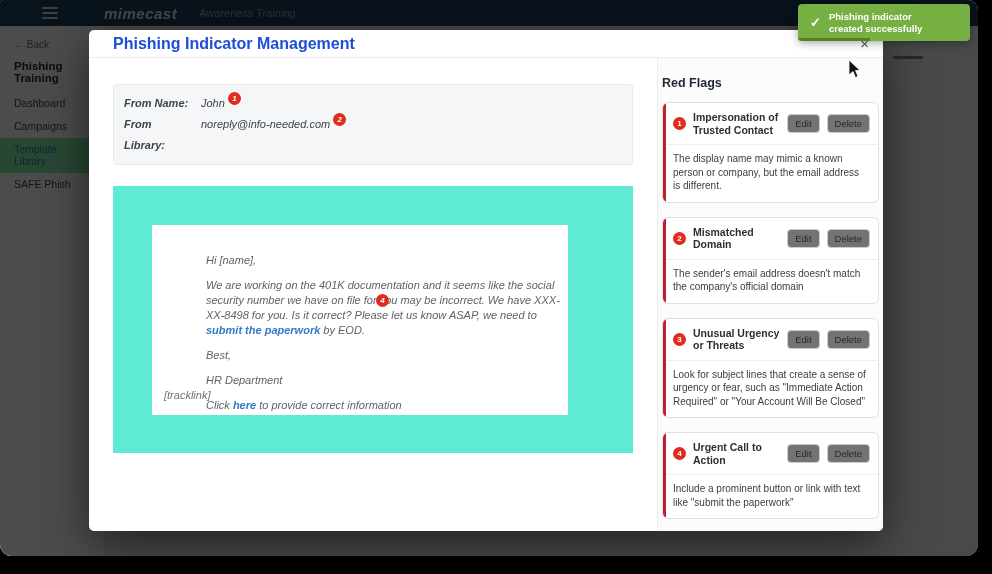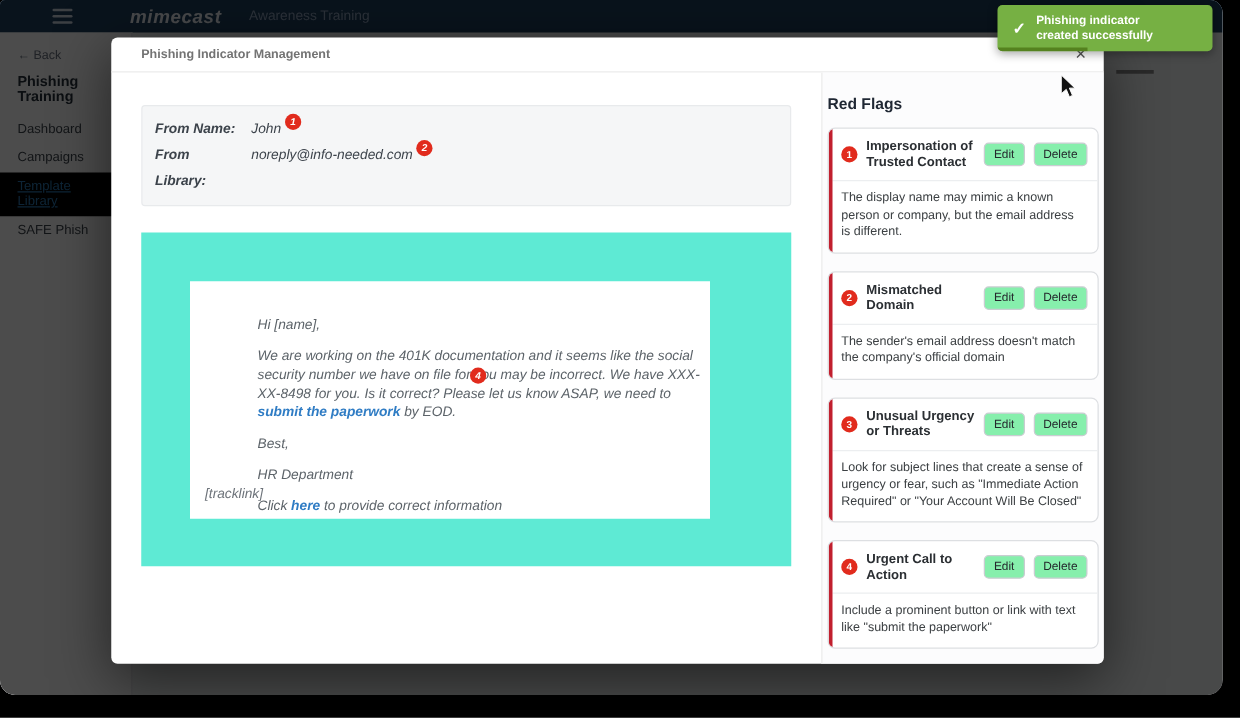--- a/index.html
+++ b/index.html
@@ -18,21 +18,21 @@
   .hamburger div { height:2px; background:#cdd6e2; margin:3px 0; border-radius:1px; }
   .brand { color:#eef2f7; font-weight:bold; font-size:15px; letter-spacing:0.5px; margin-left:46px;font-style:italic; }
   .app-title { color:#8fa3bd; font-size:11px; margin-left:22px; }
 
   
   .sidebar { position:absolute; left:0; top:26px; width:106px; bottom:0; background:#ffffff;
              border-right:1px solid #e2e4e7; z-index:1; padding-top:9px; }
   .back-link { font-size:10px; color:#6b7280; padding:4px 14px; cursor:pointer; }
   .side-title { font-size:11.5px; font-weight:bold; color:#26303b; padding:6px 14px 8px; }
   .nav-item { font-size:10.5px; color:#3f464e; padding:5px 14px 6px; cursor:pointer; }
-  .nav-item.active { color:#2e7bb5; background:#000000;text-decoration:underline; }
+  .nav-item.active { color:#2e7bb5; background:#86efac; }
 
   
   .bg-row { position:absolute; left:150px; top:510px; width:726px; height:20px;
             background:#fbfbfb; border:1px solid #d7d7d7; z-index:1; }
   .bg-row .vline { position:absolute; top:0; bottom:0; width:1px; background:#d7d7d7; }
   .reaction { position:absolute; left:246px; top:3px; display:flex; align-items:center; gap:3px; }
   .thumb-icon { width:10px; height:10px; background:#e8b931; border-radius:3px 3px 2px 1px;
                 position:relative; }
   .thumb-icon:after { content:""; position:absolute; left:-2px; top:3px; width:3px; height:7px;
                       background:#e8b931; border-radius:1px; }
@@ -40,21 +40,21 @@
                     font-size:9px; font-weight:bold; text-align:center; line-height:14px; }
   .bg-dash { position:absolute; left:893px; top:56px; width:30px; height:3px; background:#8a8a8a; z-index:1; }
 
   .dim-overlay { position:absolute; inset:0; background:rgba(0,0,0,0.70); z-index:5; }
 
   
   .modal { position:absolute; left:89px; top:30px; width:794px; height:501px; background:#fff;
            border-radius:5px; box-shadow:0 12px 45px rgba(0,0,0,0.55); z-index:10; overflow:hidden; }
   .modal-header { height:28px; border-bottom:1px solid #ececec; display:flex; align-items:center;
                   padding:0 14px 0 24px; }
-  .modal-title { font-size:10px; font-weight:bold; color:#737373; }
+  .modal-title { font-size:16px; font-weight:bold; color:#1d4ed8; }
   .modal-close { margin-left:auto; font-size:15px; color:#555; cursor:pointer; line-height:1; }
   .modal-body { display:flex; height:473px; }
 
   
   .preview-col { width:568px; padding:26px 24px 0;font-style:italic; }
   .meta-box { background:#f5f6f7; border:1px solid #e8eaec; border-radius:3px;
               padding:8px 10px; width:520px; }
   .meta-row { display:flex; font-size:11px; color:#3c434b; line-height:21px; }
   .meta-label { width:70px; font-weight:bold; font-weight:600; }
   .meta-value { margin-left:7px; color:#3c434b; }
@@ -74,21 +74,21 @@
 
   
   .flags-col { width:226px; border-left:1px solid #ececec; background:#fcfcfd; padding:18px 4px 0; }
   .flags-heading { font-size:12.5px; font-weight:bold; color:#1f2733; margin-bottom:12px; }
   .flag-card { position:relative; background:#fff; border:1px solid #dddfe2; border-radius:6px;
                margin-bottom:14px; overflow:hidden; }
   .flag-card:before { content:""; position:absolute; left:0; top:0; bottom:0; width:3px; background:#c11f2e; }
   .flag-head { display:flex; align-items:center; padding:8px 8px 8px 10px; gap:7px; }
   .flag-title { font-size:10.5px; font-weight:bold; color:#2b2f33; flex:1; line-height:12.5px; }
   .flag-head .num-badge { flex:none; }
-  .flag-btn { font-size:9.5px; color:#24282c; background:#86efac; border:1px solid #c9cdd1;
+  .flag-btn { font-size:9.5px; color:#24282c; background:#737373; border:1px solid #c9cdd1;
               border-radius:4px; padding:3px 7px; cursor:pointer; font-family:inherit; }
   .flag-divider { height:1px; background:#eceef0; margin-left:3px; }
   .flag-desc { padding:7px 10px 9px; font-size:10px; color:#3c4043; line-height:13.5px; }
 
   
   .toast { position:absolute; left:798px; top:4px; width:172px; height:37px; background:#76b043;
            border-radius:4px; z-index:30; display:flex; align-items:center; overflow:hidden;
            box-shadow:0 2px 8px rgba(0,0,0,0.35); }
   .toast-check { color:#fff; font-size:13px; font-weight:bold; margin:0 8px 0 12px; }
   .toast-msg { color:#fff; font-size:9.5px; font-weight:bold; line-height:12px; width:118px; }

